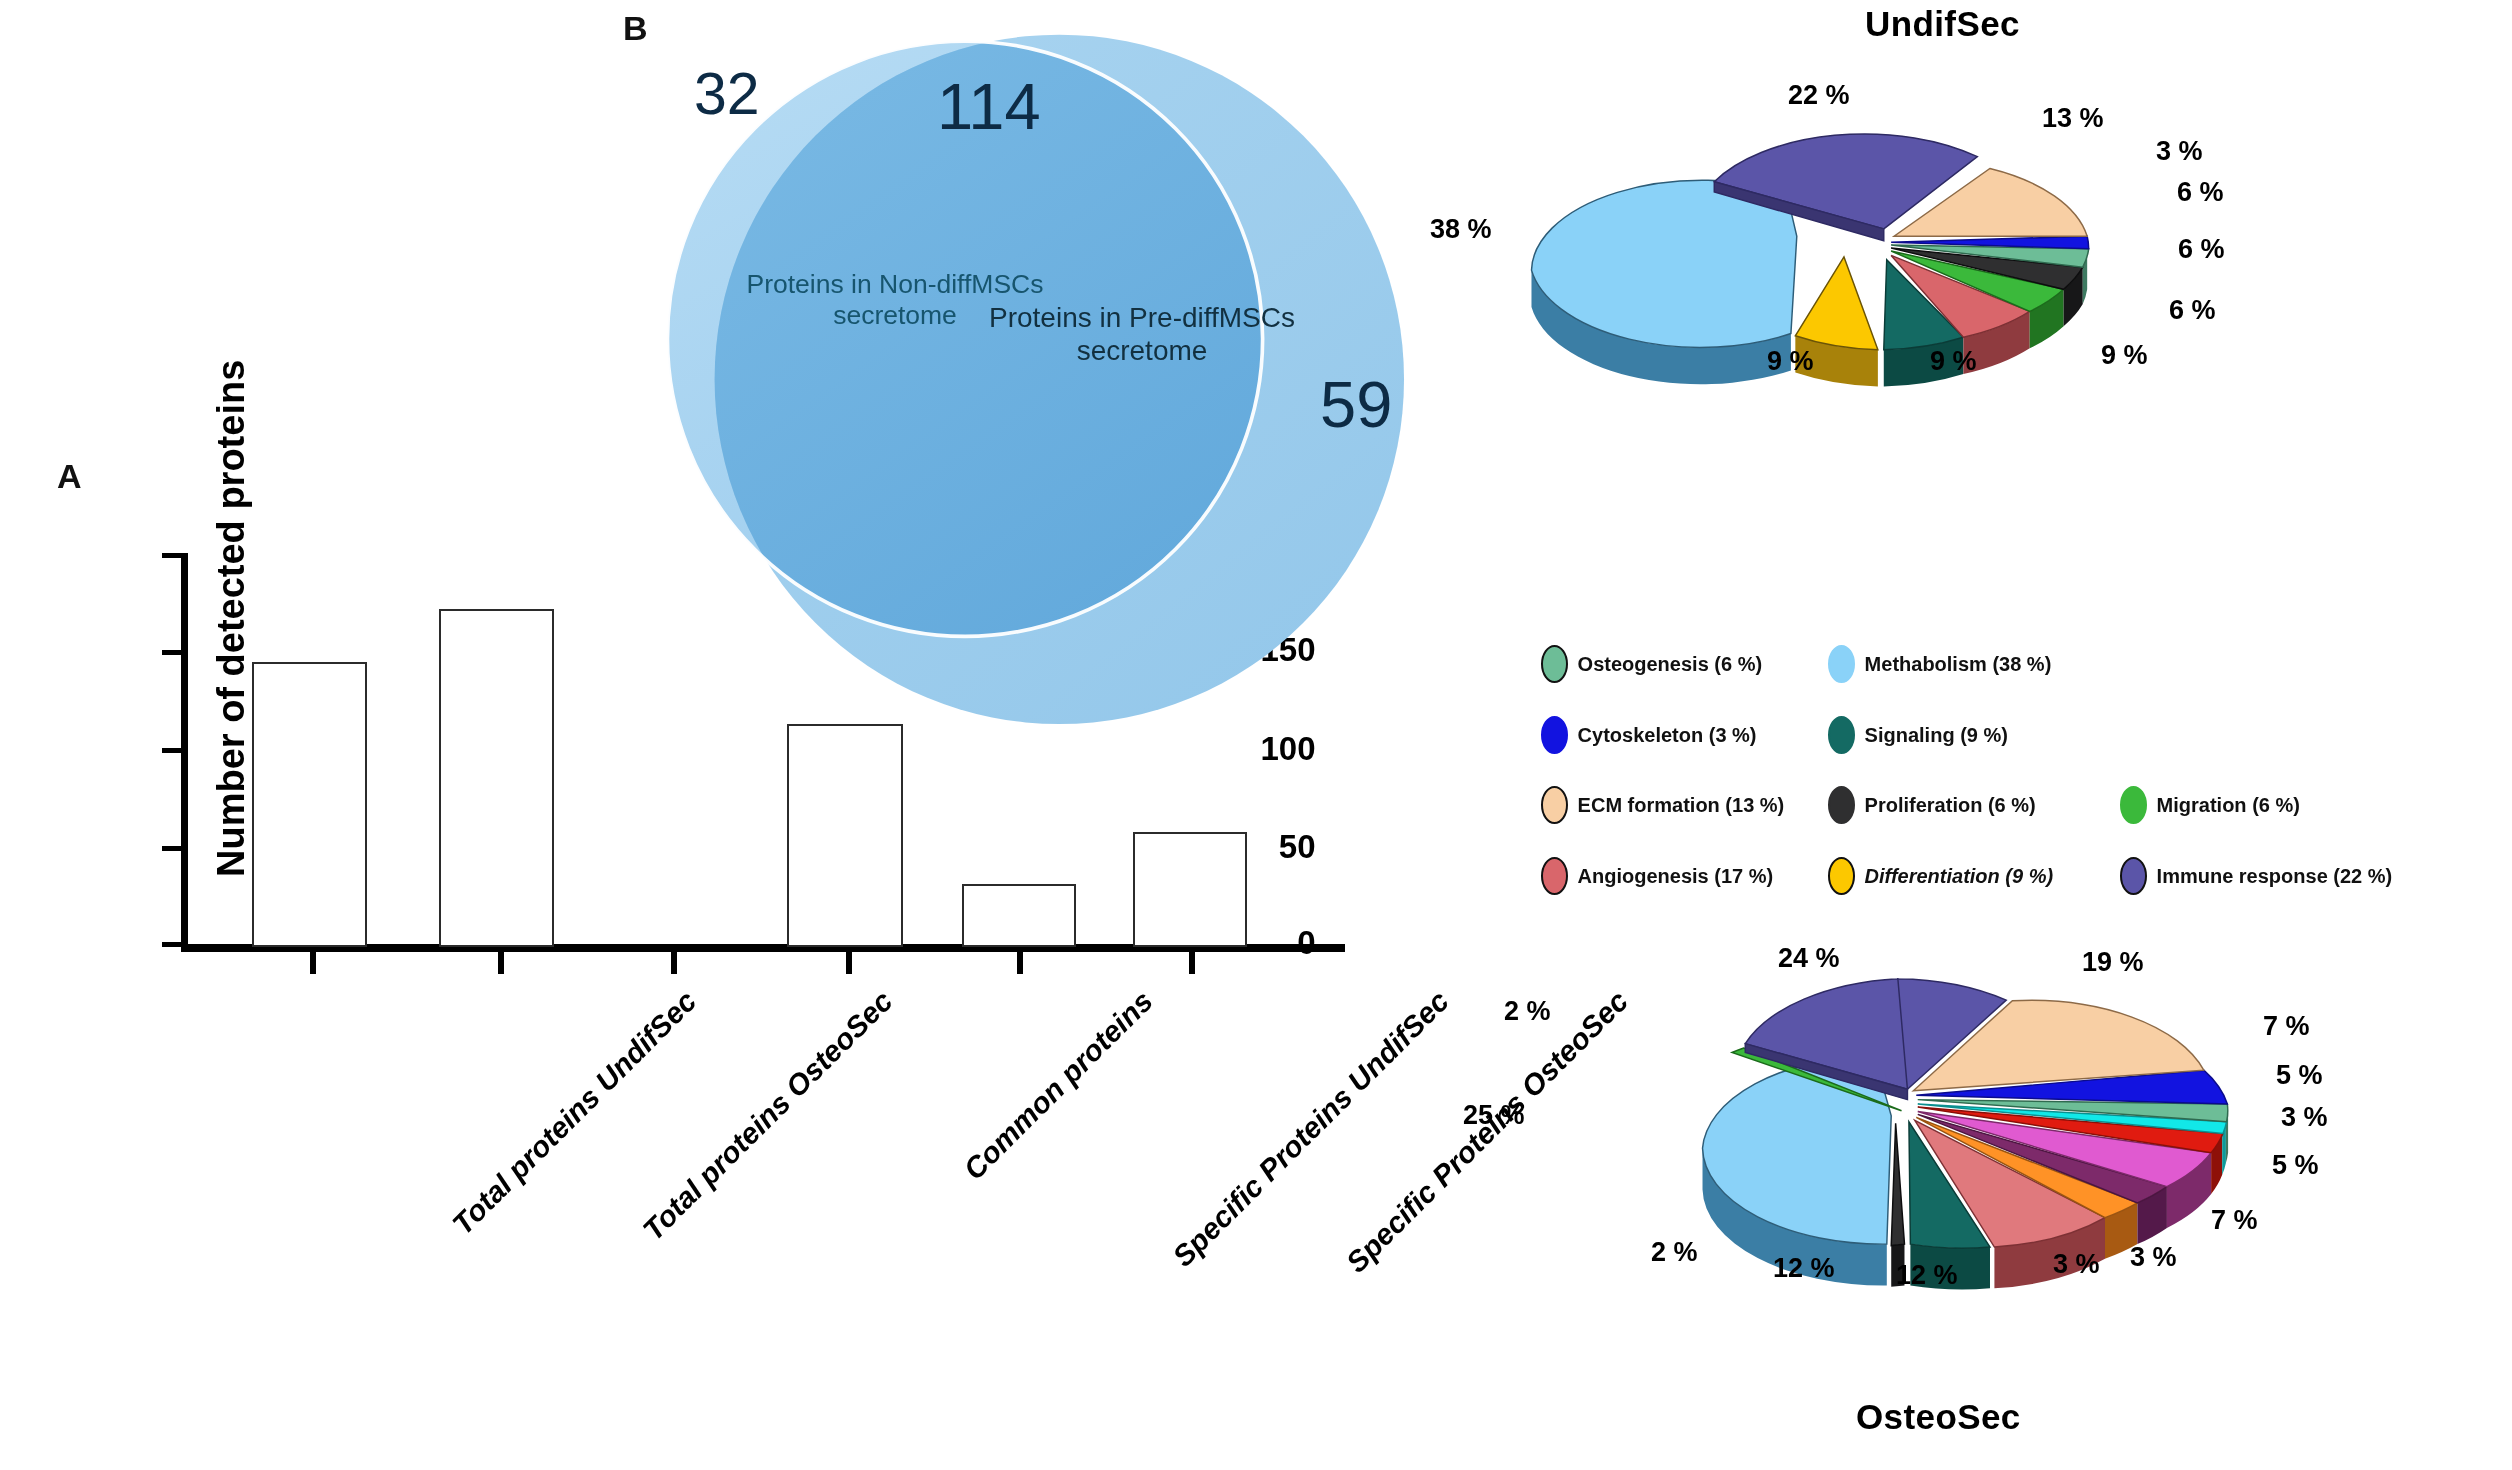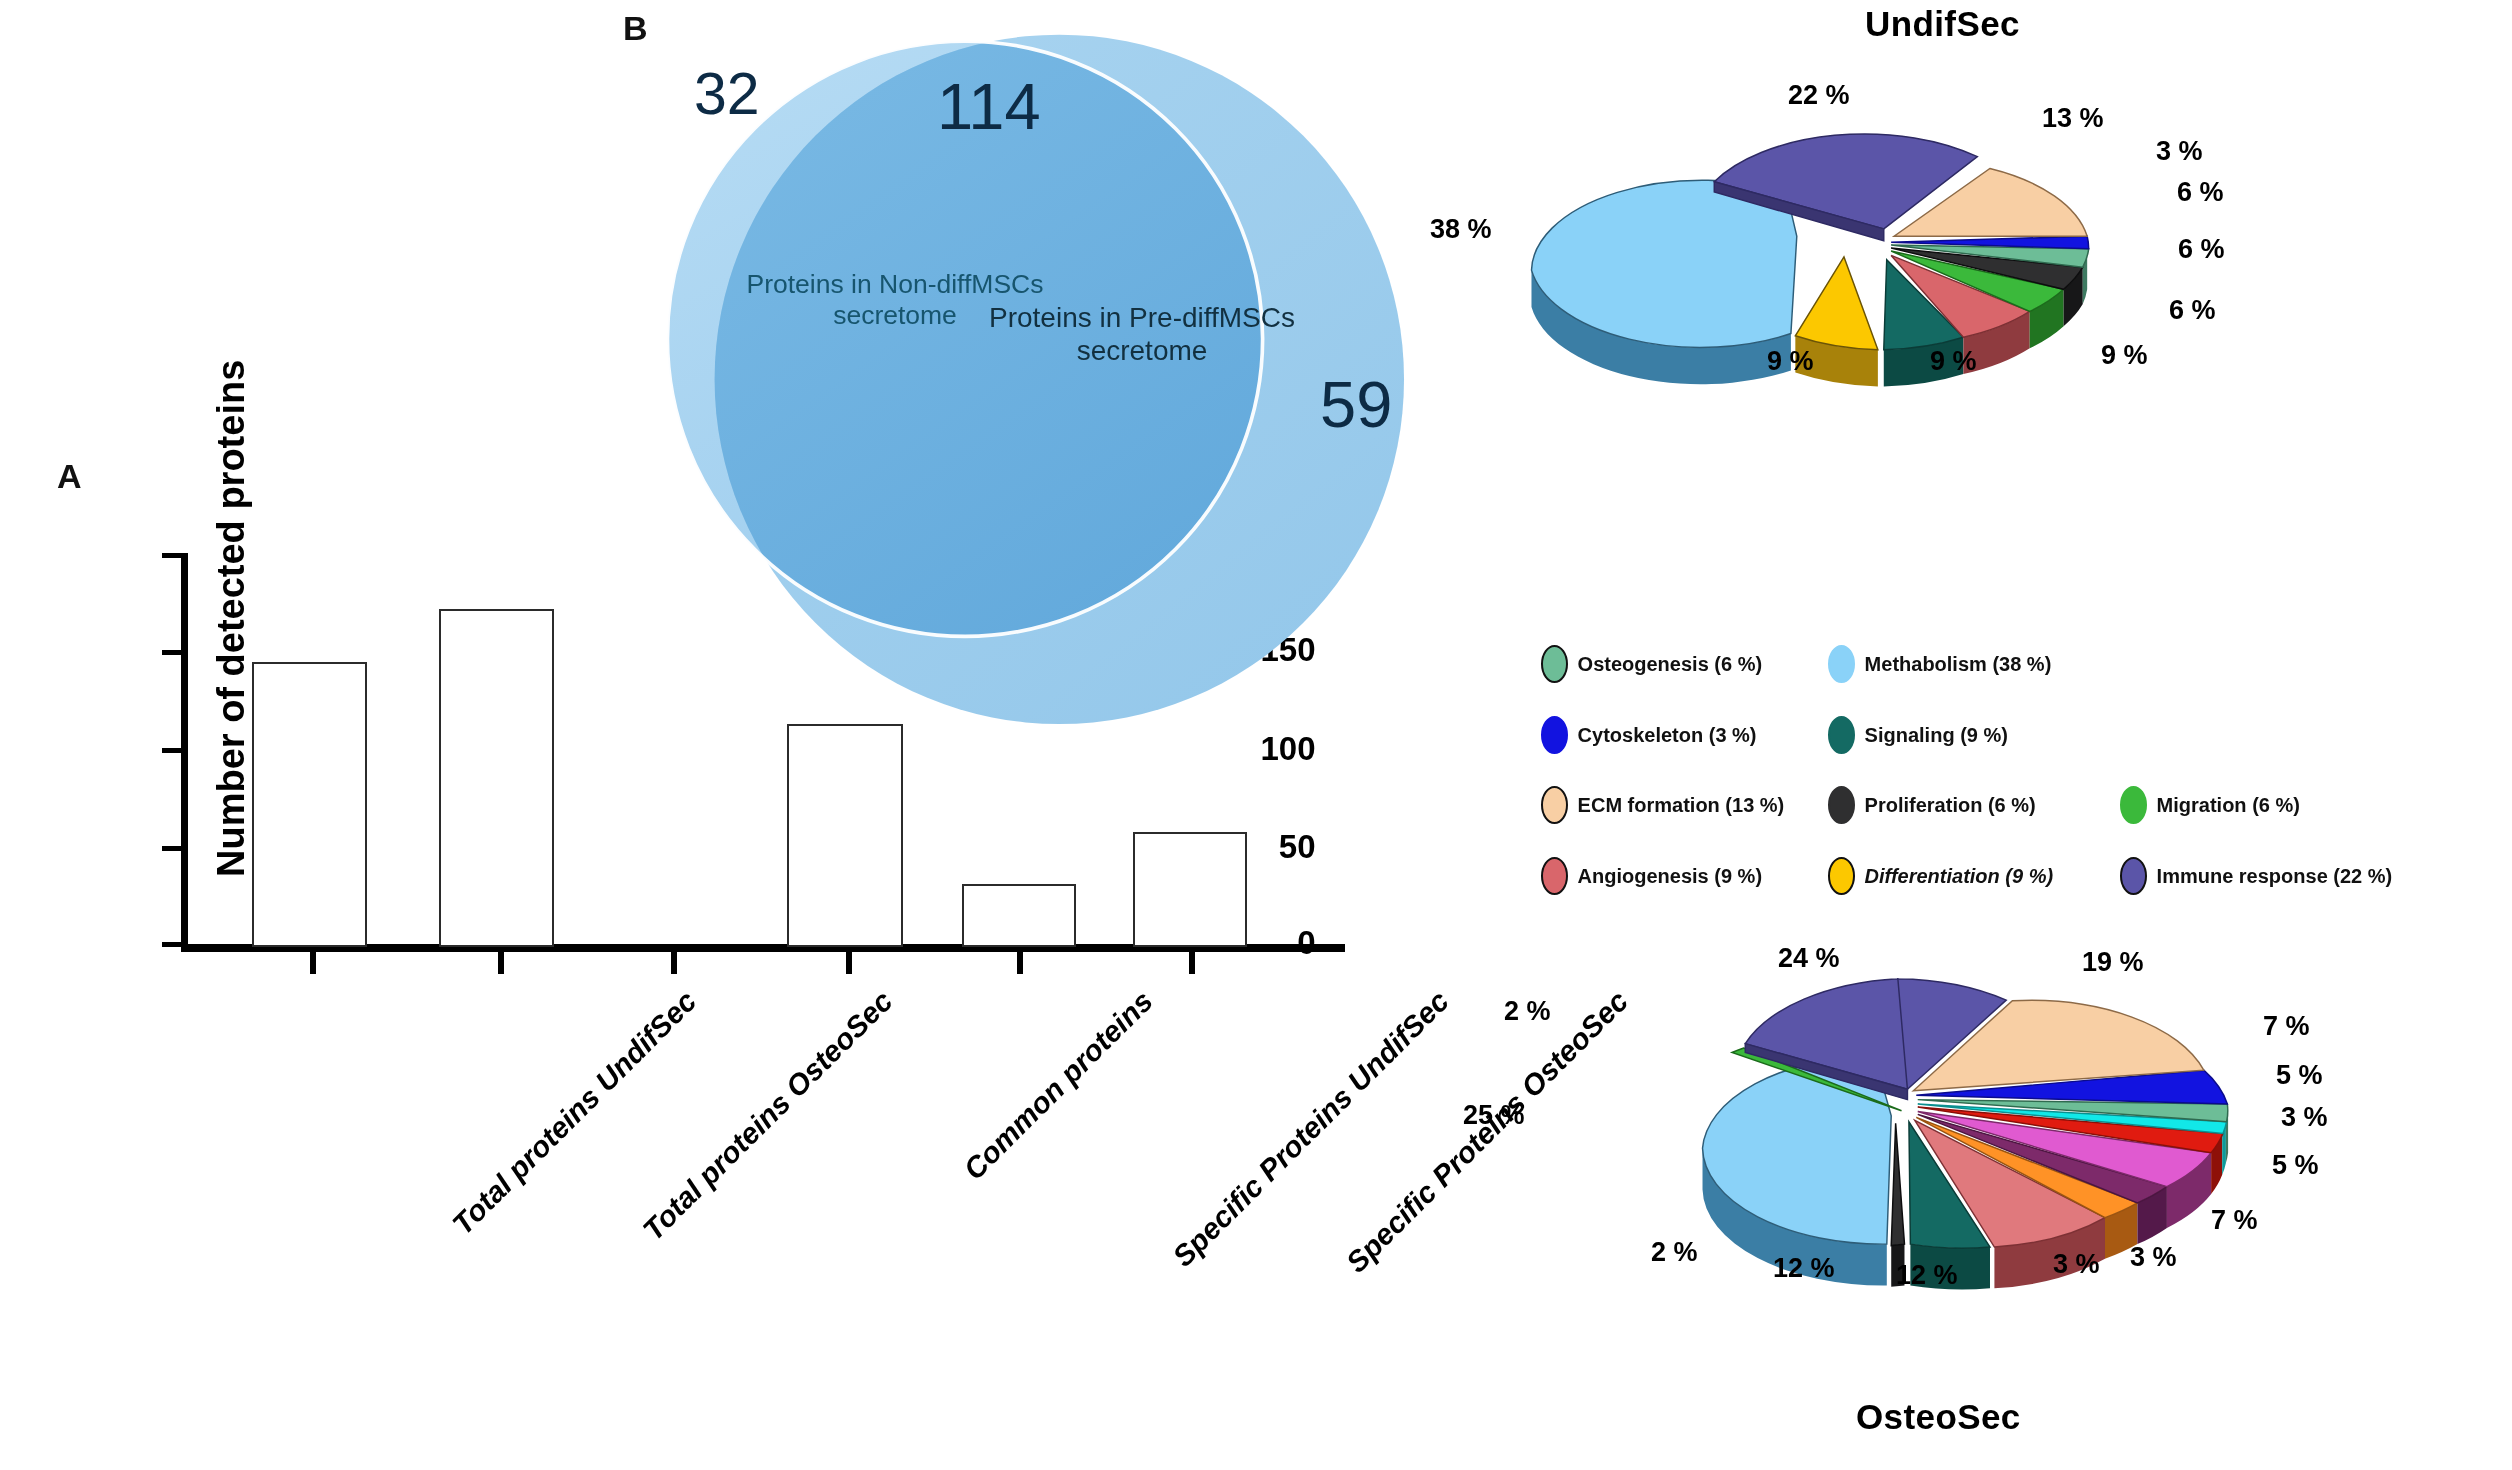--- a/index.html
+++ b/index.html
@@ -266,21 +266,21 @@
       <span class="legend-swatch" style="background:#2f2f30;border-color:#2f2f30;"></span>
       <span class="legend-text">Proliferation (6 %)</span>
     </div>
     <div class="legend-item" style="left:579px;top:141px;">
       <span class="legend-swatch" style="background:#3bb93b;border-color:#3bb93b;"></span>
       <span class="legend-text">Migration (6 %)</span>
     </div>
 
     <div class="legend-item" style="left:0px;top:212px;">
       <span class="legend-swatch" style="background:#d9666b;"></span>
-      <span class="legend-text">Angiogenesis (9 %)</span>
+      <span class="legend-text">Angiogenesis (17 %)</span>
     </div>
     <div class="legend-item" style="left:287px;top:212px;font-style:italic;">
       <span class="legend-swatch" style="background:#fcc800;"></span>
       <span class="legend-text">Differentiation (9 %)</span>
     </div>
     <div class="legend-item" style="left:579px;top:212px;">
       <span class="legend-swatch" style="background:#5b55a8;"></span>
       <span class="legend-text">Immune response (22 %)</span>
     </div>
   </div>

